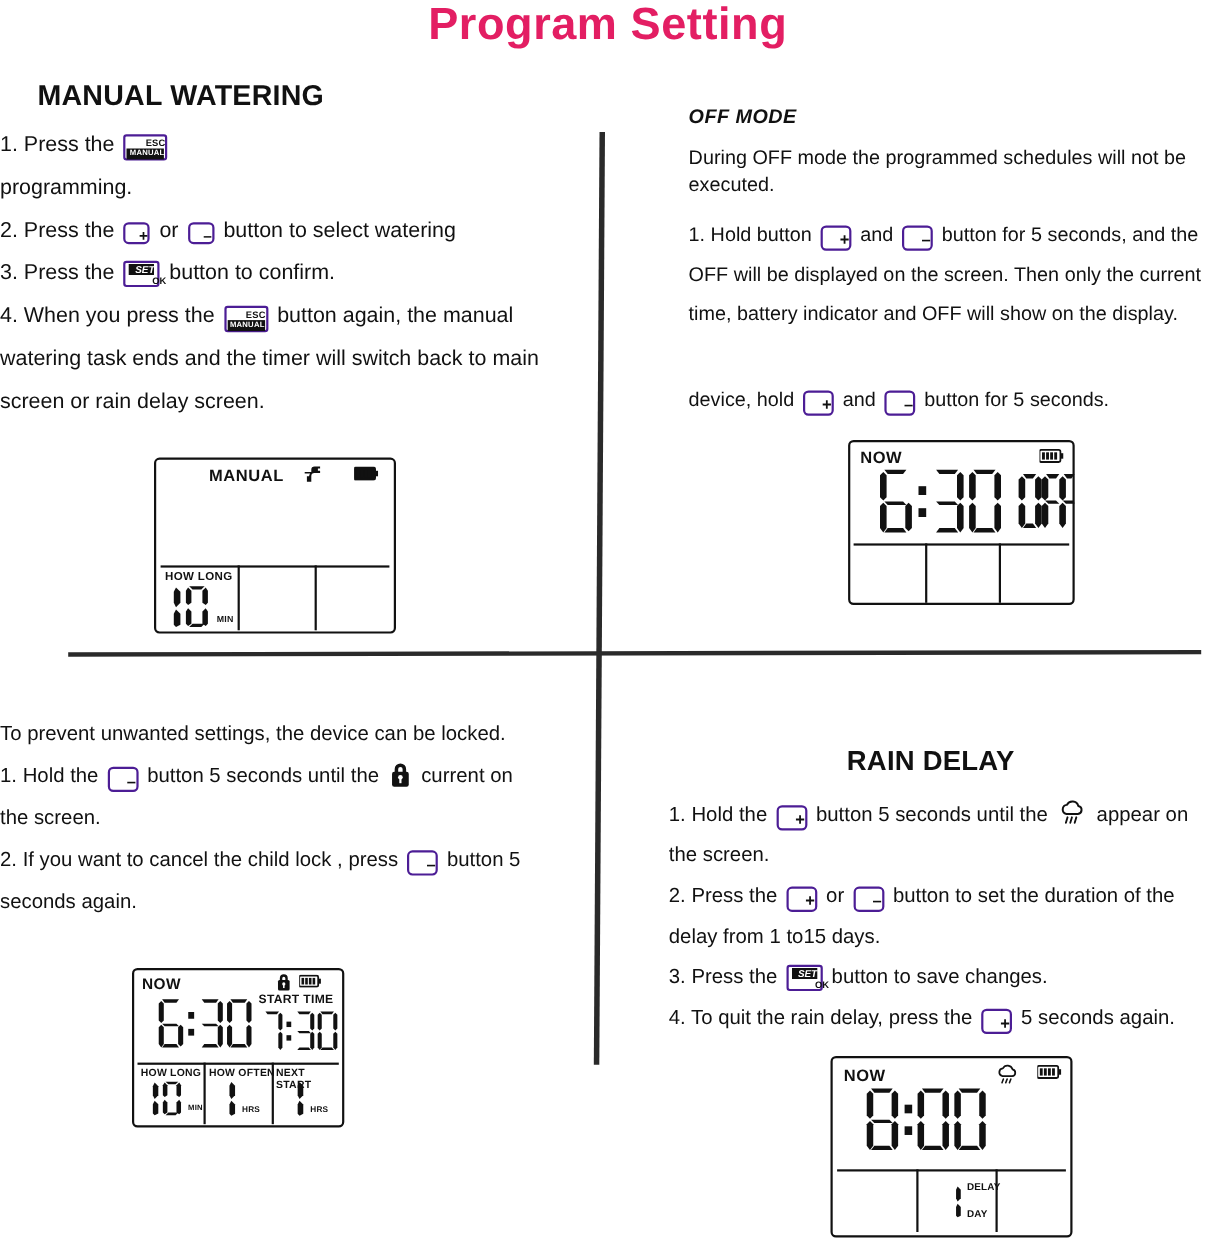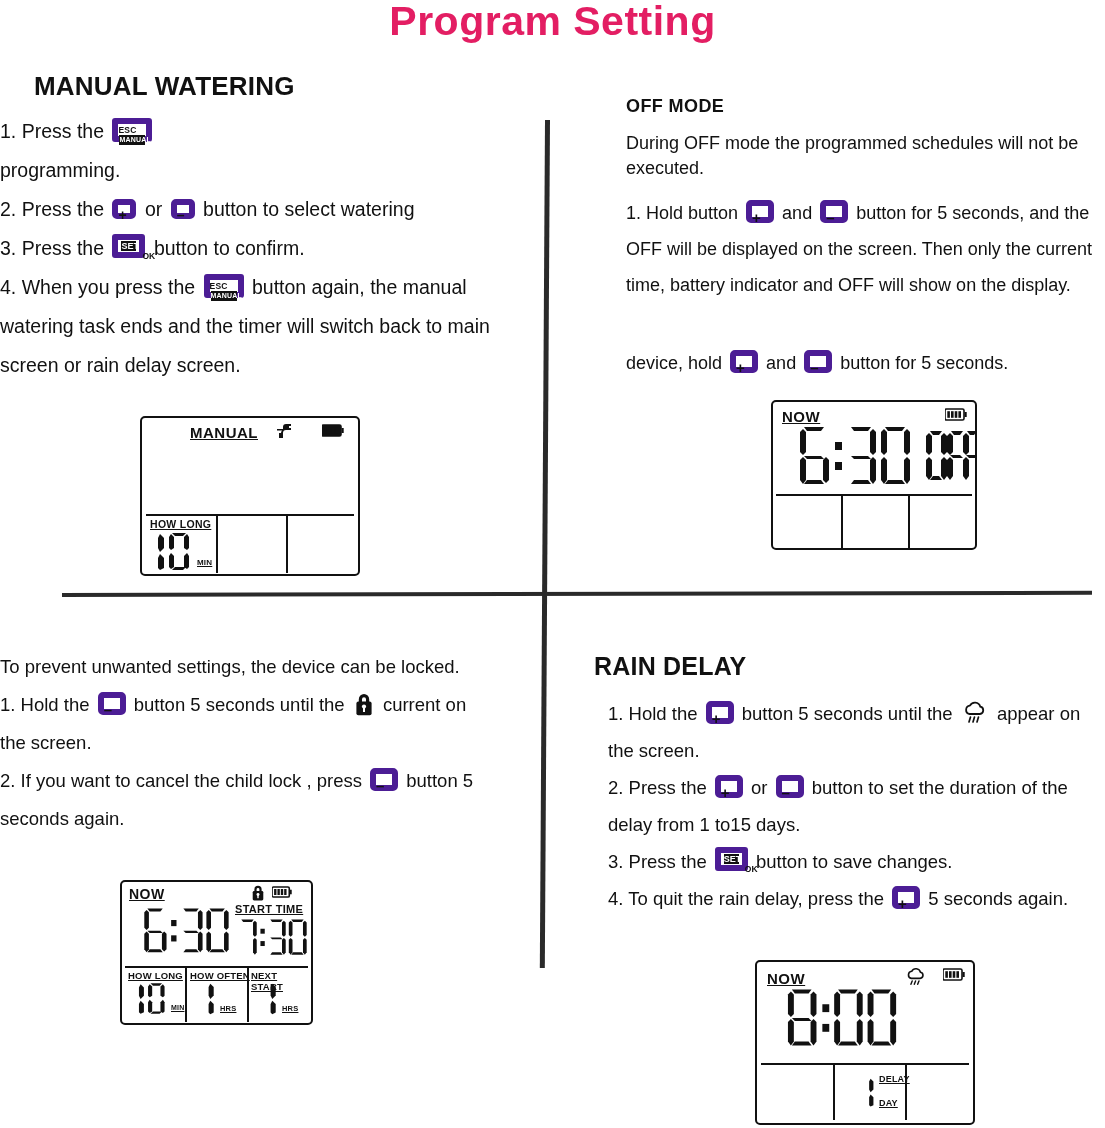--- a/index.html
+++ b/index.html
@@ -31,67 +31,67 @@
   .panel{position:absolute;}
   #panel-manual{left:0;top:71px;width:520px;}
   #panel-off{left:626px;top:96px;width:478px;}
   #panel-child{left:0;top:638px;width:530px;}
   #panel-rain{left:608px;top:652px;width:490px;}
 
   h2.sec-head{
     margin:0;font-size:25px;font-weight:bold;letter-spacing:0.2px;
   }
   #panel-manual h2.sec-head{margin-left:34px;font-size:26px;}
-  #panel-off h2.sec-head{font-size:18px;letter-spacing:0.4px;}
+  #panel-off h2.sec-head{font-size:18px;letter-spacing:0.4px;font-style:italic;}
   #panel-child h2.sec-head{font-size:19px;letter-spacing:0.3px;}
-  #panel-rain h2.sec-head{font-size:25px;text-align:left;margin-left:-14px;}
+  #panel-rain h2.sec-head{font-size:25px;text-align:center;margin-left:-14px;margin-top:26px;}
 
   .para{font-size:18.5px;line-height:38px;margin:0;}
   .para.tight{line-height:25px;}
   #panel-manual .para{font-size:19.5px;line-height:39px;}
   #panel-off .para{font-size:18px;line-height:36px;}
   #panel-off .para.tight{font-size:18px;line-height:25px;}
   #panel-child .para{font-size:18.5px;line-height:38px;}
   #panel-rain .para{font-size:18.5px;line-height:37px;}
 
   .sp-6{height:6px;}
   .sp-10{height:10px;}
   .sp-14{height:14px;}
 
   
   .key{
-    display:inline-block;vertical-align:-4px;border:6px solid #4c1d95;
-    border-radius:4px;background:#fff;text-align:left;
+    display:inline-block;vertical-align:-4px;border:2px solid #4c1d95;
+    border-radius:4px;background:#fff;text-align:right;
     line-height:1;box-sizing:border-box;margin:0 3px;
   }
   .key.pm{width:24px;height:20px;font-size:14px;font-weight:600;
           padding-top:3px;border-radius:5px;}
   .key.pm.big{width:28px;height:23px;font-size:15px;padding-top:4px;}
   .key.escm{width:40px;height:24px;padding:1px 0 0;border-radius:3px;}
   .key.escm .l1{font-size:8.5px;font-weight:bold;letter-spacing:0.2px;display:block;line-height:10px;}
   .key.escm .l2{font-size:7px;font-weight:bold;letter-spacing:0.2px;display:block;
                 background:#111;color:#fff;line-height:10px;margin:0 1px;}
   .key.setok{width:33px;height:24px;padding:1px 0 0;border-radius:3px;}
   .key.setok .l1{font-size:9px;font-weight:bold;display:block;line-height:10px;
-                 background:#111;color:#fff;margin:0 3px;}
+                 background:#111;color:#fff;margin:0 3px;font-style:italic;}
   .key.setok .l2{font-size:8.5px;font-weight:bold;display:block;line-height:10px;padding-left:24px;}
 
   
   .ico-inline{display:inline-block;vertical-align:-5px;margin:0 4px;}
 
   
   .lcd{
     position:absolute;border:2.5px solid #111;border-radius:5px;background:#fff;
     box-sizing:border-box;
   }
   #lcd-manual{left:140px;top:416px;width:220px;height:160px;}
   #lcd-off{left:771px;top:400px;width:206px;height:150px;}
   #lcd-child{left:120px;top:880px;width:193px;height:145px;}
   #lcd-rain{left:755px;top:960px;width:220px;height:165px;}
-  .lcd .lbl{position:absolute;font-weight:bold;font-size:15px;letter-spacing:0.5px;text-decoration:underline;}
+  .lcd .lbl{position:absolute;font-weight:bold;font-size:15px;letter-spacing:0.5px;}
   .lcd .lbl.sm{font-size:10.5px;letter-spacing:0.3px;}
   .lcd .lbl.xs{font-size:8px;letter-spacing:0.2px;}
   .lcd .hline{position:absolute;height:2px;background:#111;}
   .lcd .vline{position:absolute;width:2px;background:#111;}
 
   svg{display:block;}
   .seg{fill:#111;}
 </style>
 </head>
 <body>

